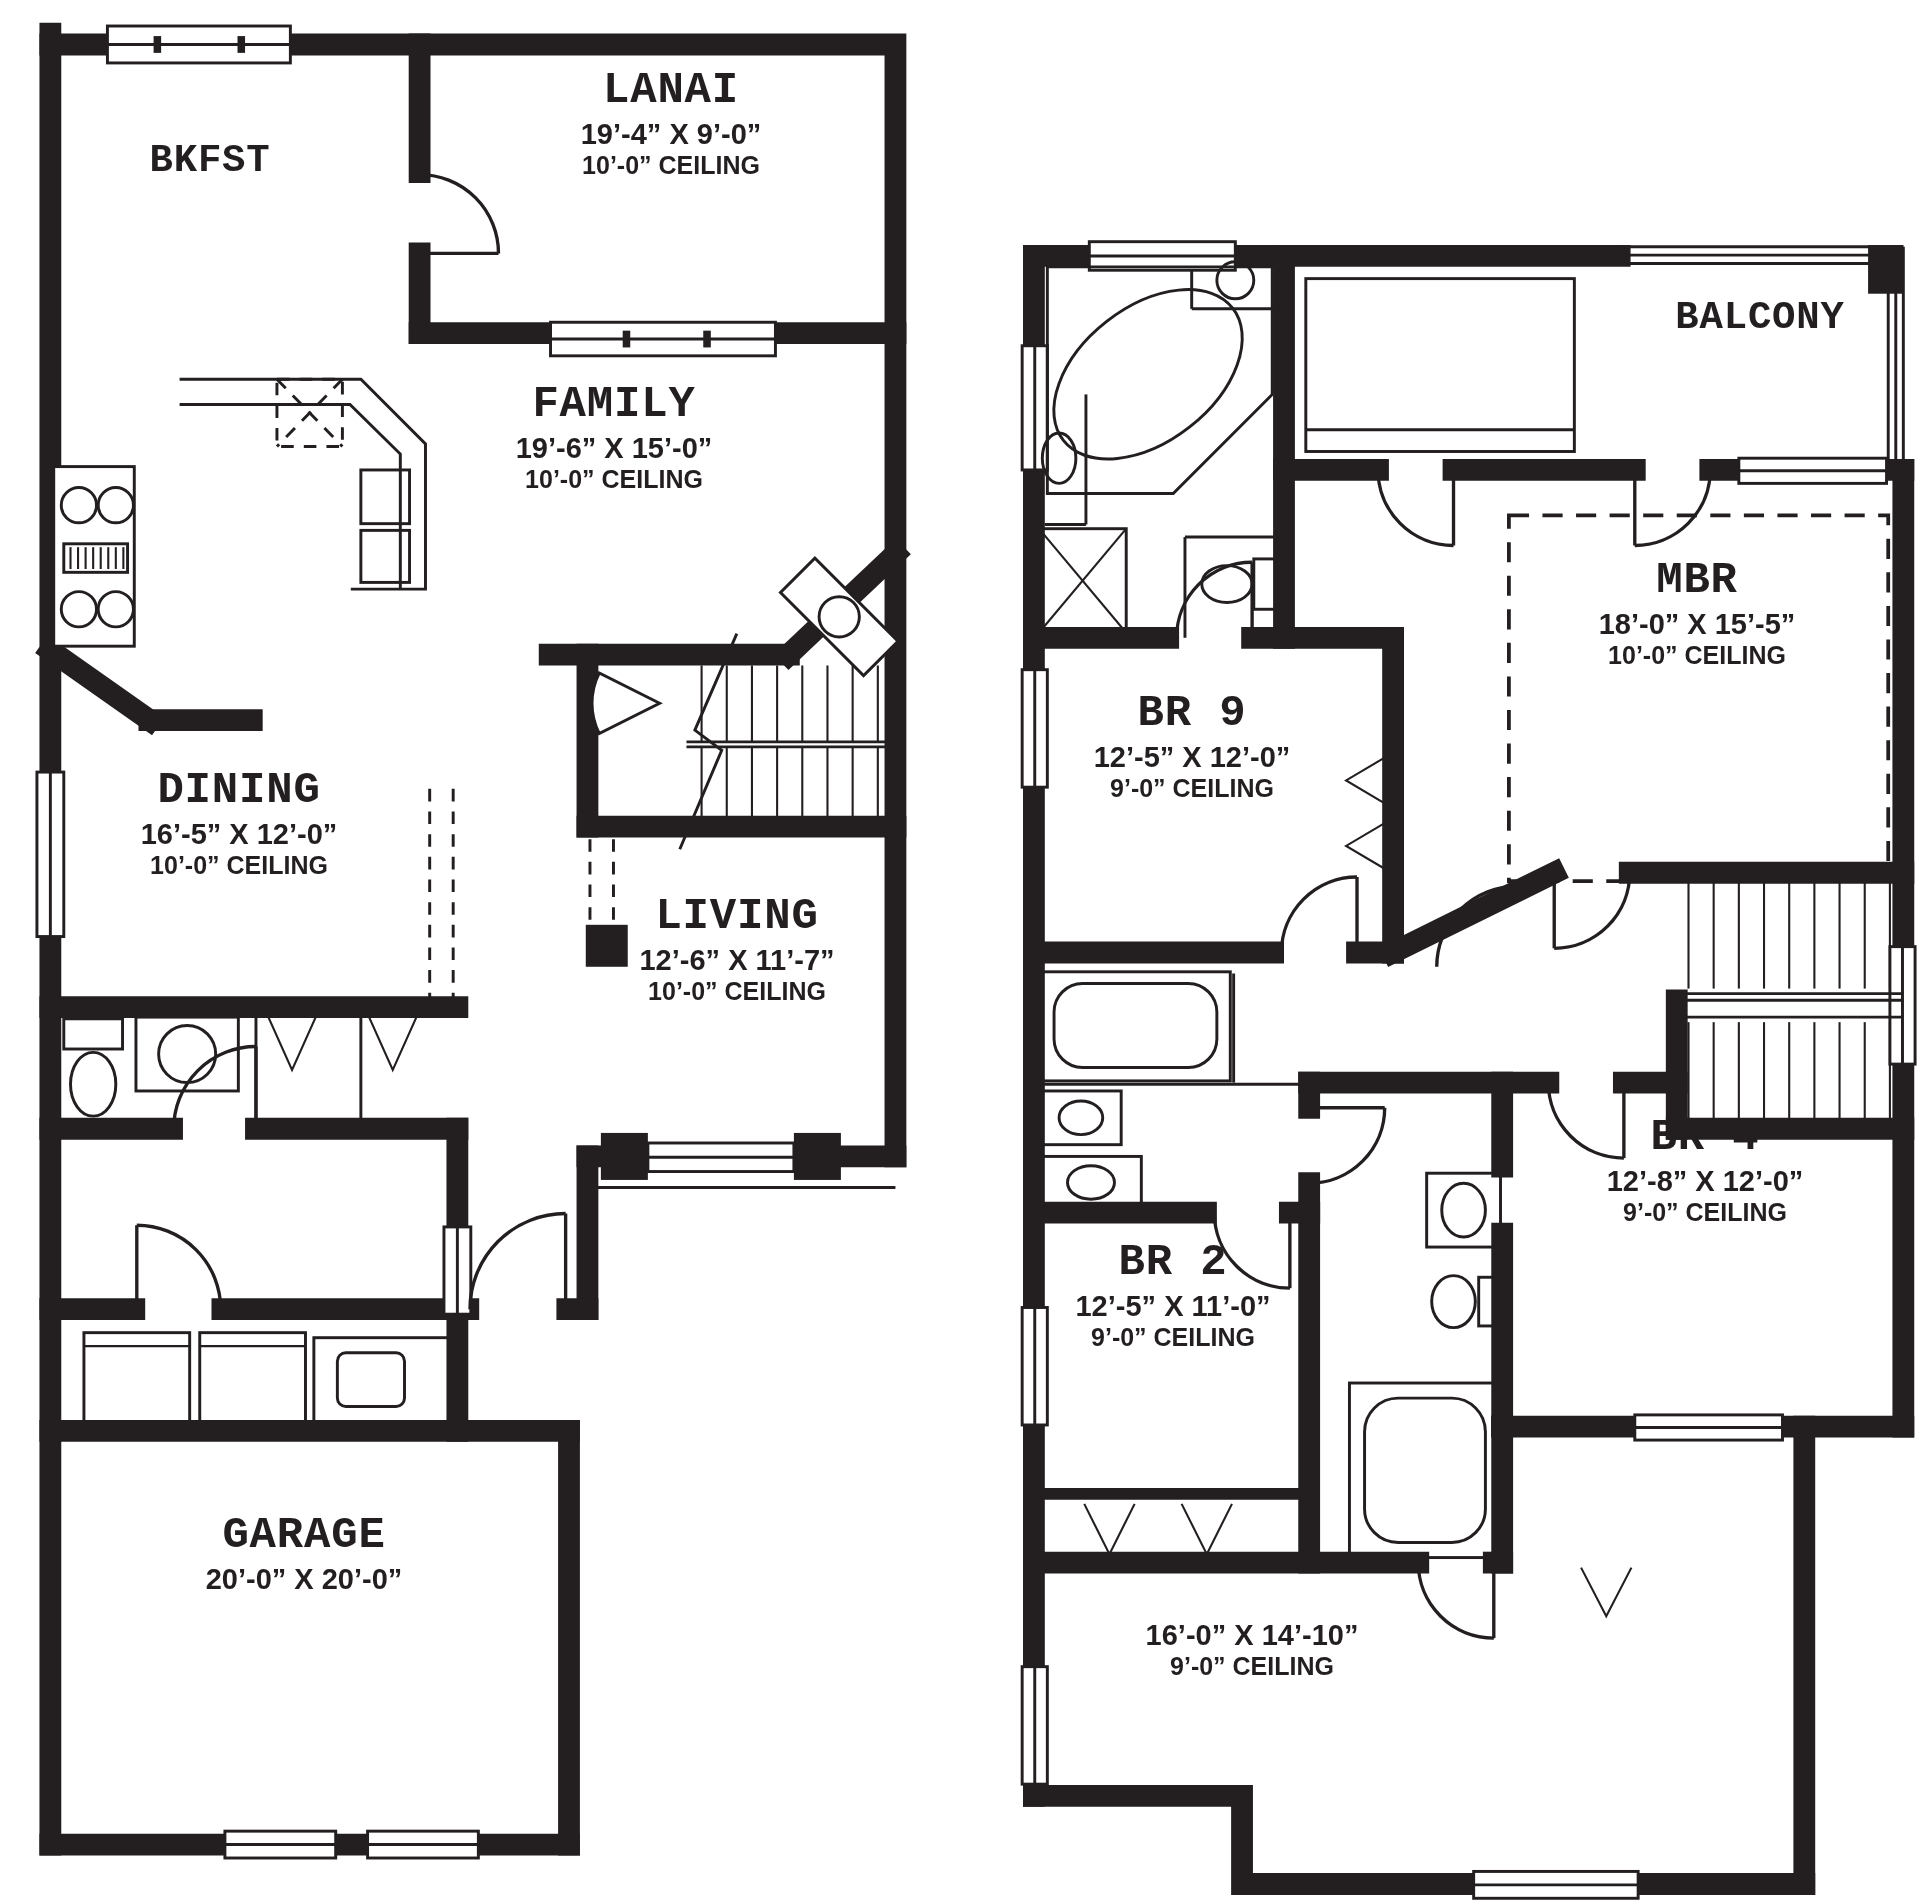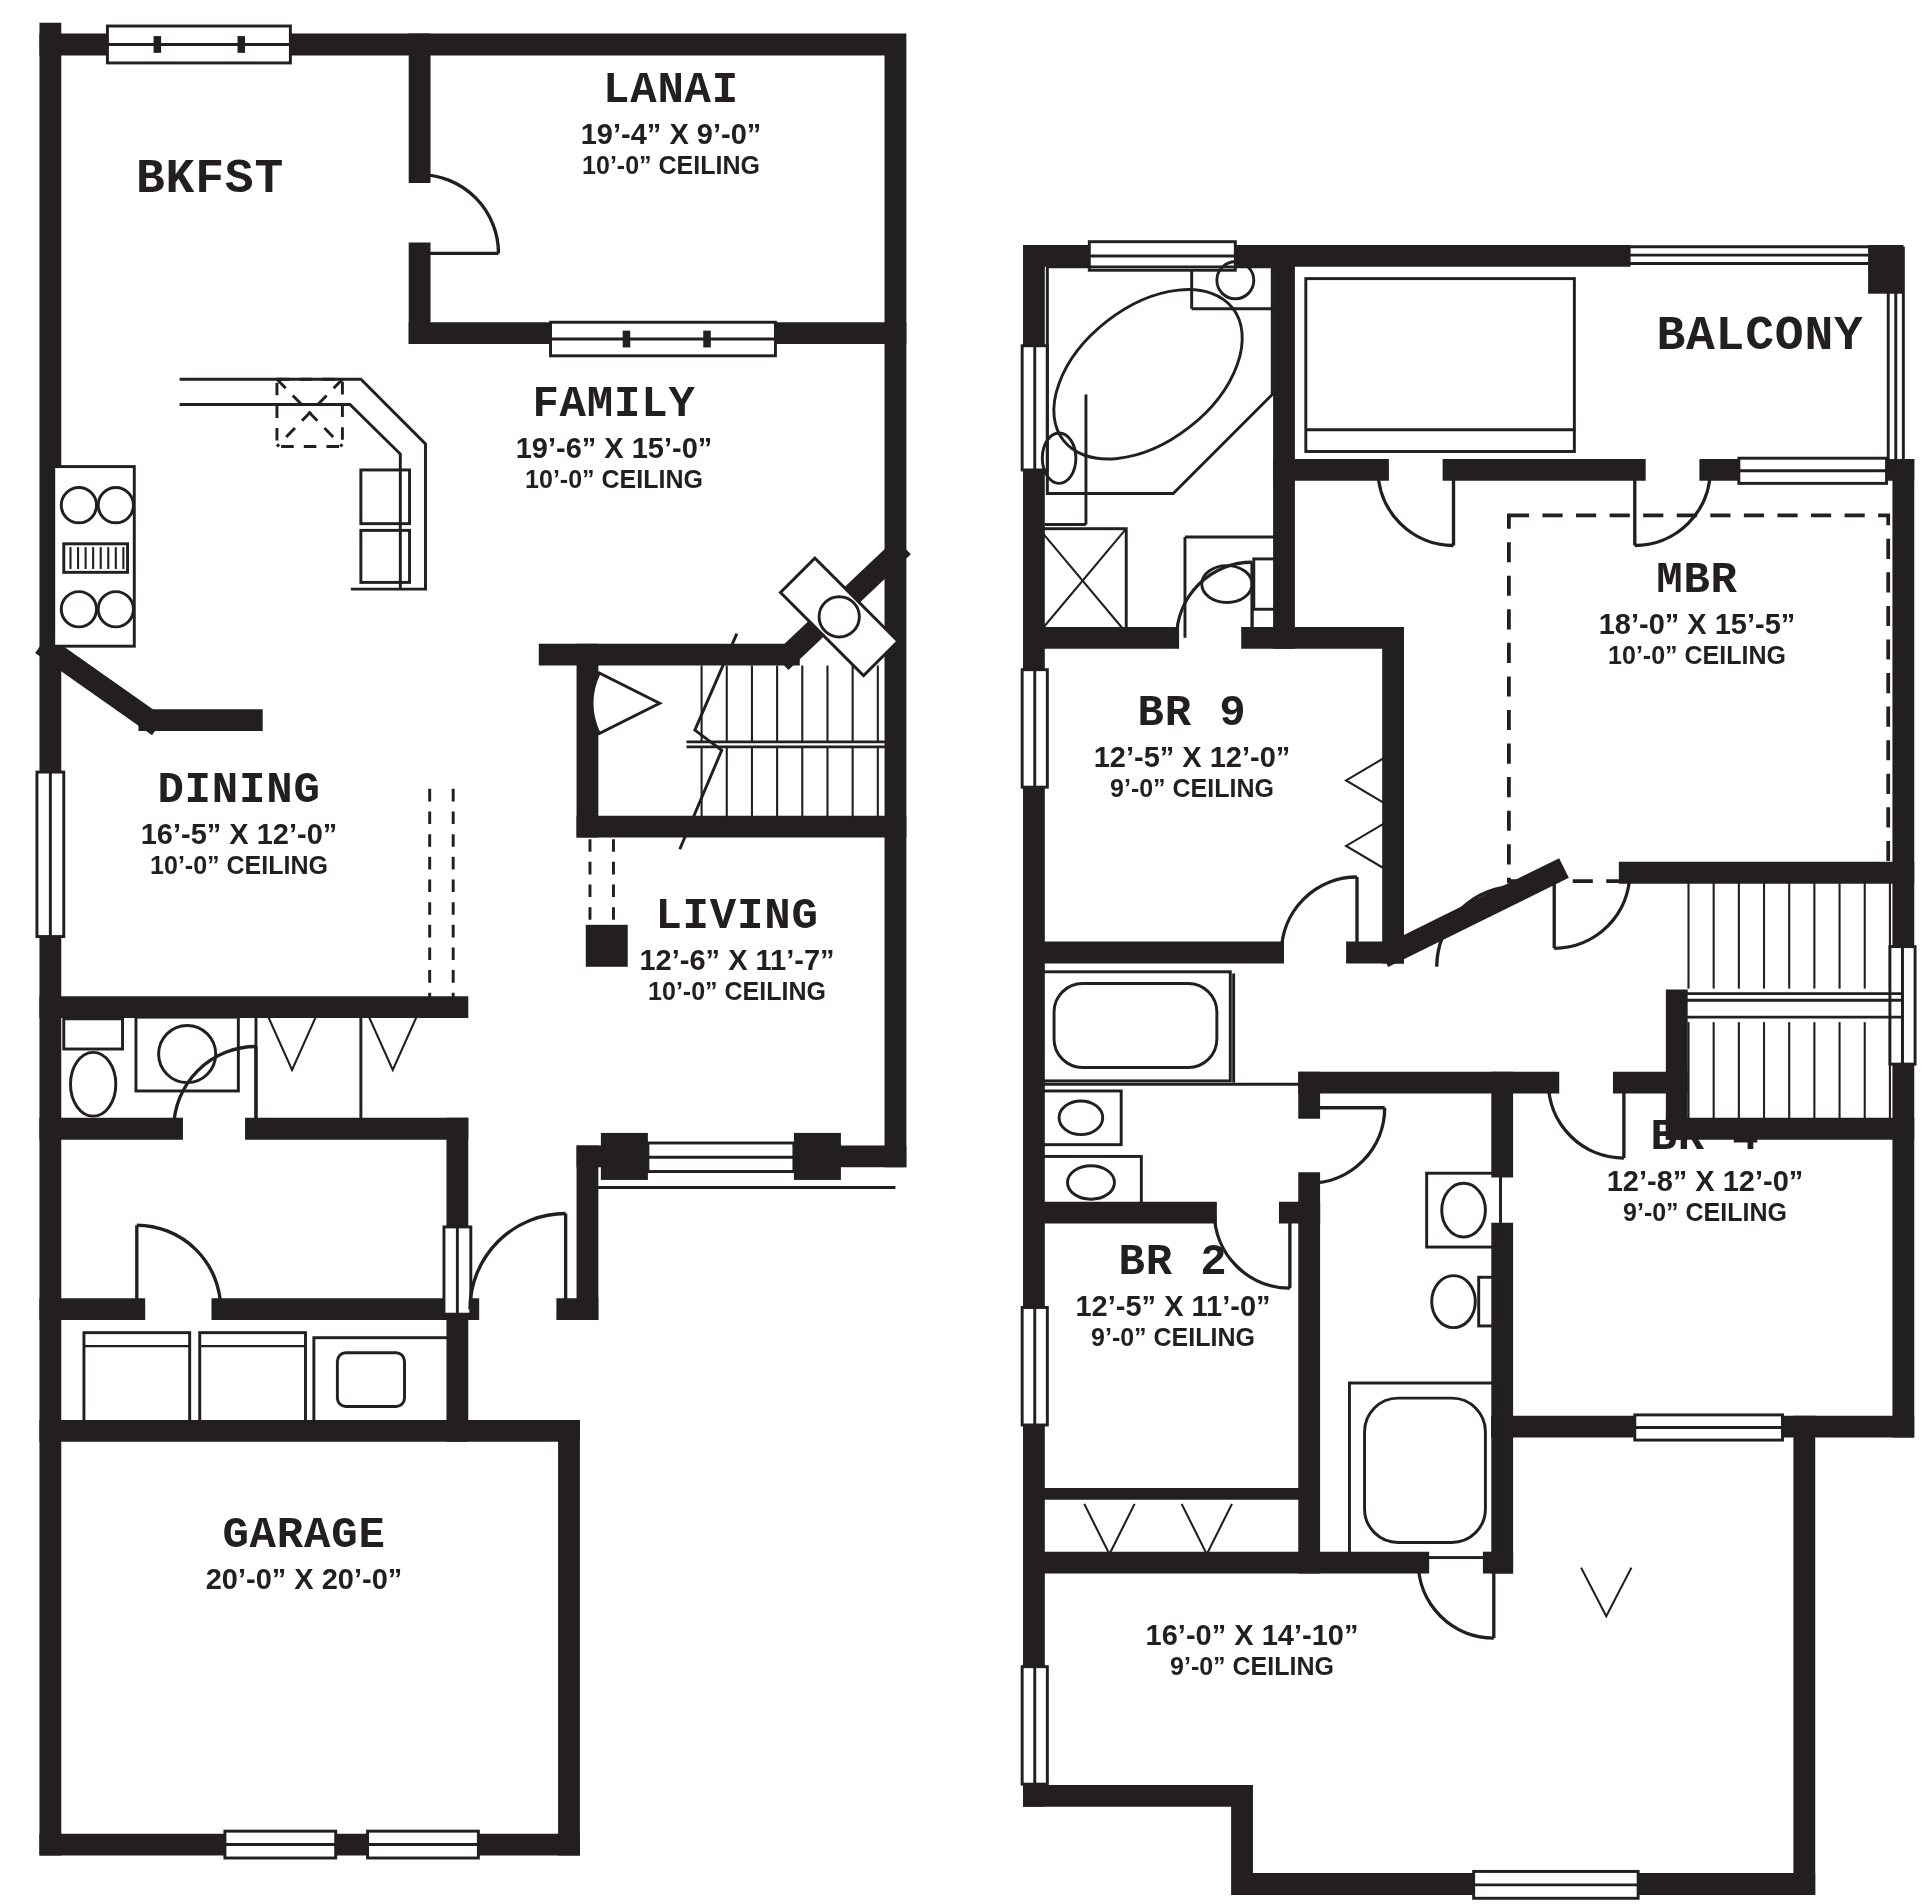--- a/index.html
+++ b/index.html
@@ -11,21 +11,21 @@
   .thin2{stroke:#231f20;stroke-width:2.5;fill:none;}
   .arc{stroke:#231f20;stroke-width:4;fill:none;}
   .win{fill:#ffffff;stroke:#231f20;stroke-width:3.5;}
   .blk{fill:#231f20;stroke:none;}
   .whitefill{fill:#ffffff;}
   .dash{stroke:#231f20;stroke-width:4.5;fill:none;stroke-dasharray:24 16;}
   .dashthin{stroke:#231f20;stroke-width:3.5;fill:none;stroke-dasharray:15 12;}
   .room-label{position:absolute;transform:translateX(-50%);text-align:center;color:#231f20;
     font-family:"Liberation Sans",sans-serif;font-weight:700;line-height:1.18;white-space:nowrap;}
   .room-name{display:block;font-size:44px;letter-spacing:0.8px;font-family:Liberation Mono, monospace;}
-  .room-name.sm{font-size:48px;margin-top:13px;}
+  .room-name.sm{font-size:39px;}
   .room-dims{display:block;font-size:29px;}
   .room-ceil{display:block;font-size:25px;}
 </style>
 </head>
 <body>
 
 <div class="canvas">
 
 <svg width="1926" height="1905" viewBox="0 0 2295 2270">
 

